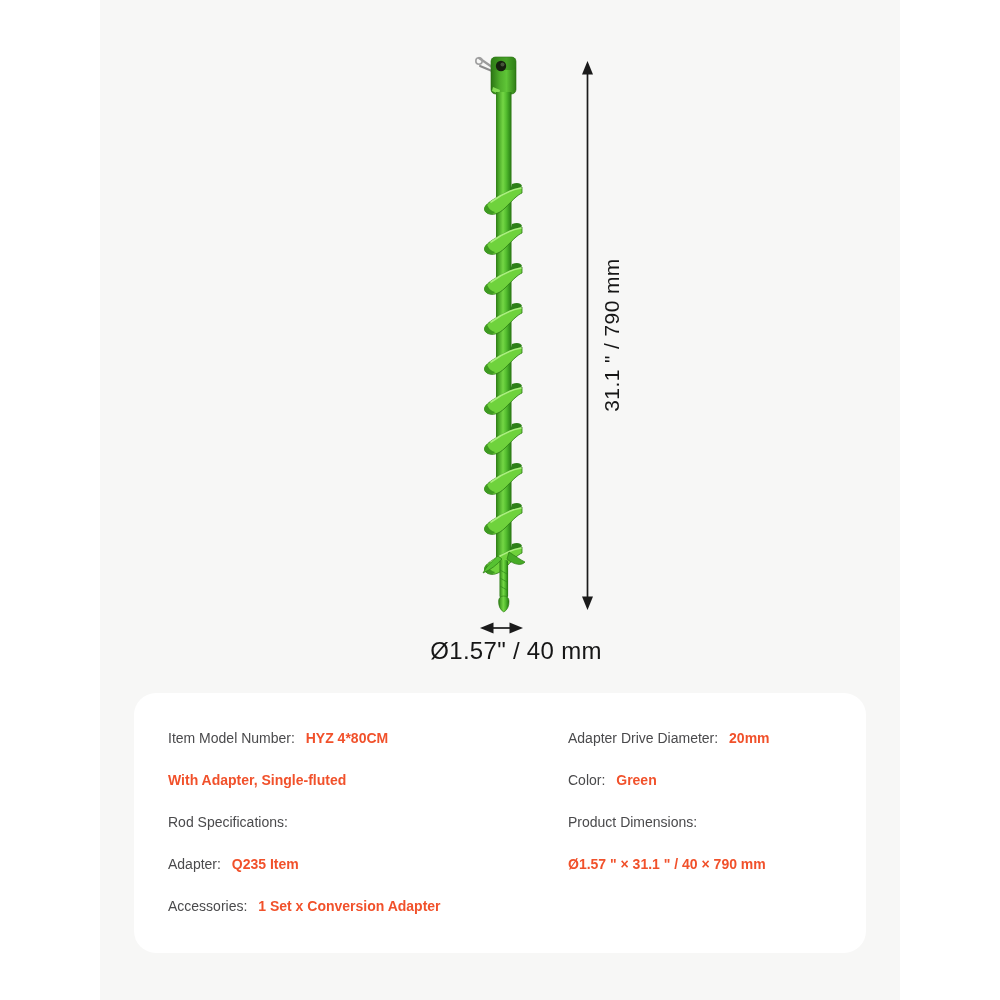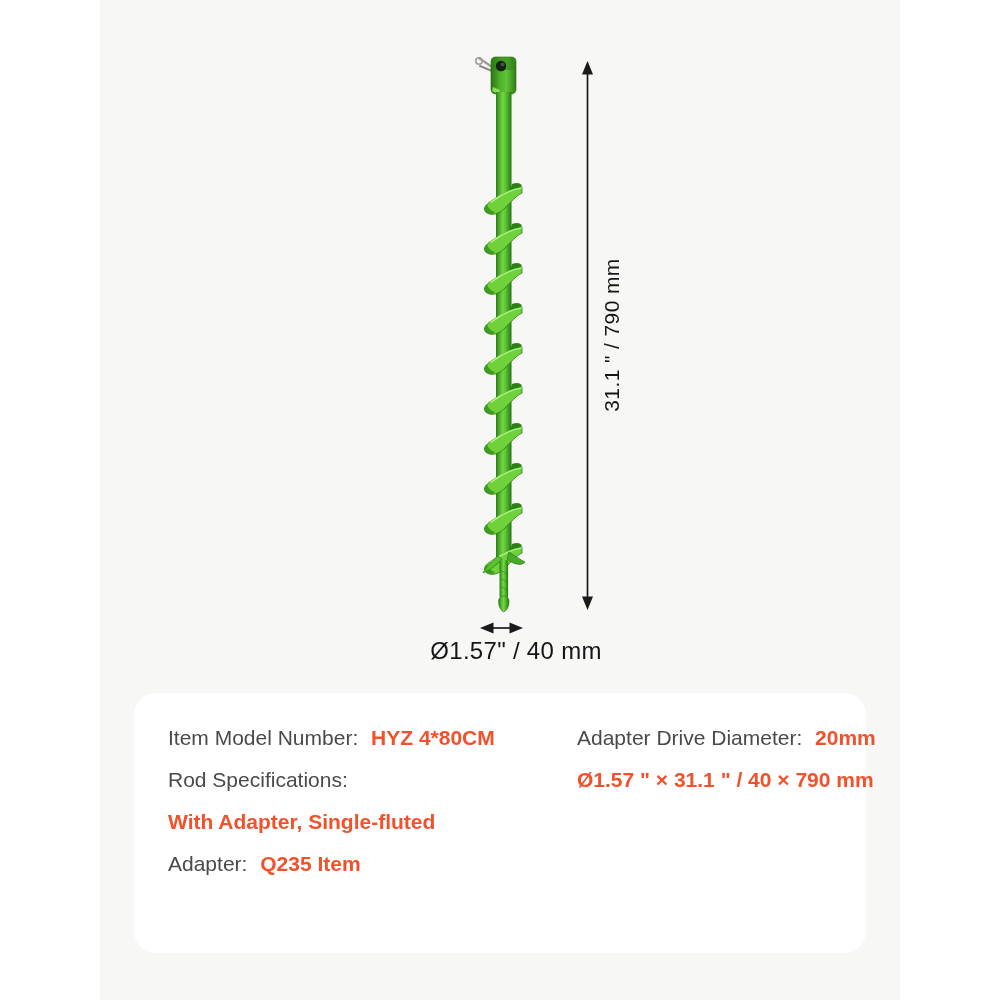--- a/index.html
+++ b/index.html
@@ -32,24 +32,24 @@
     white-space: nowrap; letter-spacing: 0.3px;
   }
   .spec-card {
     position: absolute; left: 134px; top: 693px;
     width: 732px; height: 260px;
     background: #ffffff;
     border-radius: 22px;
   }
   .spec-col { position: absolute; top: 24px; }
   .spec-col-left  { left: 34px; }
-  .spec-col-right { left: 434px; margin-left: 9px; }
+  .spec-col-right { left: 434px; }
   .spec-row {
     height: 42px; line-height: 42px;
-    font-size: 21px; white-space: nowrap;
+    font-size: 14px; white-space: nowrap;
   }
   .spec-label { color: #4a4a4c; }
   .spec-value { color: #f1512b; font-weight: 700; }
   .spec-label:not(:empty) ~ .spec-value { margin-left: 7px; }
 </style>
 </head>
 <body>
 
 <div class="panel"></div>
 
@@ -133,35 +133,47 @@
 <div class="dim-label-v">31.1 "  /  790 mm</div>
 <div class="dim-label-h">Ø1.57"  /  40 mm</div>
 
 <div class="spec-card">
   <div class="spec-col spec-col-left">
     <div class="spec-row">
       <span class="spec-label">Item Model Number:</span>
       <span class="spec-value">HYZ 4*80CM</span>
     </div>
     <div class="spec-row">
+      <span class="spec-label"></span>
+      <span class="spec-value">With Adapter, Single-fluted</span>
+    </div>
+    <div class="spec-row">
       <span class="spec-label">Rod Specifications:</span>
       <span class="spec-value"></span>
     </div>
     <div class="spec-row">
-      <span class="spec-label"></span>
-      <span class="spec-value">With Adapter, Single-fluted</span>
+      <span class="spec-label">Adapter:</span>
+      <span class="spec-value">Q235 Item</span>
     </div>
     <div class="spec-row">
-      <span class="spec-label">Adapter:</span>
-      <span class="spec-value">Q235 Item</span>
+      <span class="spec-label">Accessories:</span>
+      <span class="spec-value">1 Set x Conversion Adapter</span>
     </div>
   </div>
   <div class="spec-col spec-col-right">
     <div class="spec-row">
       <span class="spec-label">Adapter Drive Diameter:</span>
       <span class="spec-value">20mm</span>
+    </div>
+    <div class="spec-row">
+      <span class="spec-label">Color:</span>
+      <span class="spec-value">Green</span>
+    </div>
+    <div class="spec-row">
+      <span class="spec-label">Product Dimensions:</span>
+      <span class="spec-value"></span>
     </div>
     <div class="spec-row">
       <span class="spec-label"></span>
       <span class="spec-value">Ø1.57 " × 31.1 " / 40 × 790 mm</span>
     </div>
   </div>
 </div>
 
 </body></html>

